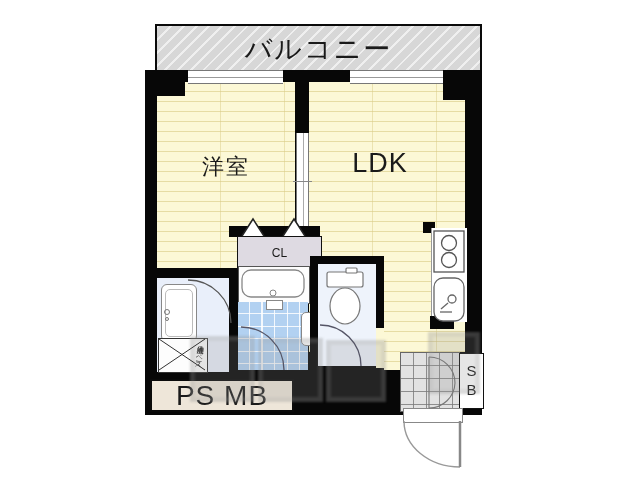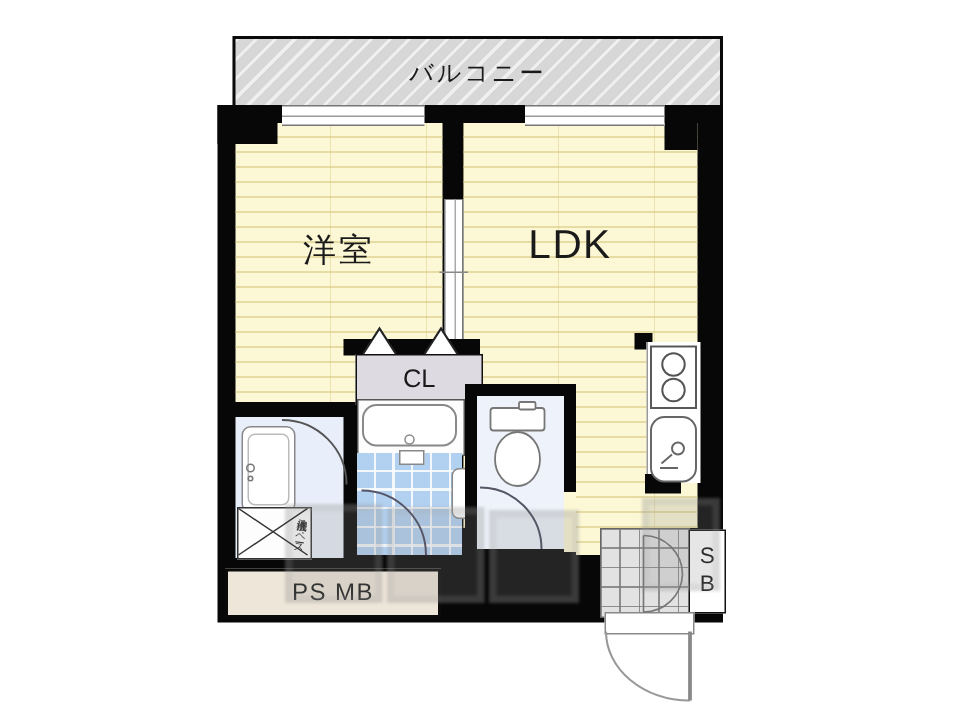--- a/index.html
+++ b/index.html
@@ -3,21 +3,21 @@
 <meta charset="utf-8">
 <style>
   html,body{margin:0;padding:0;background:#fff;}
   .plan{position:relative;width:640px;height:480px;background:#ffffff;overflow:hidden;
         font-family:"Liberation Sans","DejaVu Sans",sans-serif;color:#111;}
   .abs{position:absolute;}
   
   .balcony{left:155px;top:24px;width:323px;height:46px;background:#d7d7d7;
     background-image:repeating-linear-gradient(135deg, rgba(255,255,255,.6) 0 2px, rgba(0,0,0,0) 2px 9px);
     border:2px solid #0a0a0a;display:flex;align-items:center;justify-content:center;}
-  .balcony-label{font-size:16px;letter-spacing:2px;color:#1a1a1a;}
+  .balcony-label{font-size:27px;letter-spacing:2px;color:#1a1a1a;}
   
   .walls{left:145px;top:70px;width:337px;height:345px;background:#070707;}
   
   .tatami{background-color:#fcf8d6;
     background-image:
       repeating-linear-gradient(to bottom, rgba(216,201,130,0) 0 9px, rgba(216,201,130,.6) 9px 10px),
       repeating-linear-gradient(to right, rgba(216,201,130,0) 0 63px, rgba(216,201,130,.45) 63px 64px);}
   .yoshitsu{left:157px;top:82px;width:138px;height:186px;}
   .ldk-a{left:309px;top:82px;width:156px;height:270px;}
   .ldk-b{left:377px;top:352px;width:28px;height:18px;}
@@ -29,21 +29,21 @@
   .win1{left:188px;top:70px;width:95px;height:12px;}
   .win2{left:350px;top:70px;width:93px;height:12px;}
   .slide-door{left:296px;top:133px;width:11px;height:95px;background:#fff;
     border-left:1.5px solid #777;border-right:1.5px solid #777;}
   .slide-door .mid{position:absolute;top:0;bottom:0;left:50%;width:1px;background:#aaa;}
   .slide-door .tick{position:absolute;left:-4px;right:-4px;top:48px;height:1px;background:#888;}
   
   .cl-black{left:229px;top:226px;width:91px;height:11px;background:#070707;}
   .closet{left:237px;top:236px;width:83px;height:32px;background:#dedae2;border:1.5px solid #111;
     display:flex;align-items:center;justify-content:center;}
-  .closet-label{font-size:17px;color:#1a1a1a;}
+  .closet-label{font-size:12px;color:#1a1a1a;}
   
   .washroom{left:157px;top:278px;width:72px;height:94px;background:#e9effa;}
   .washer-box{left:158px;top:338px;width:48px;height:33px;background:#fdfdfd;border:1px solid #333;}
   .washer-text{left:163px;top:339px;width:40px;height:32px;font-size:7px;line-height:8px;
     writing-mode:vertical-rl;text-orientation:upright;color:#222;letter-spacing:0;transform:rotate(8deg);}
   .basin{left:161px;top:284px;width:34px;height:56px;background:#fff;border:1.2px solid #888;border-radius:6px;}
   .basin .inner{position:absolute;left:3px;top:4px;right:3px;bottom:4px;border:1px solid #bbb;border-radius:5px;}
   
   .bath-tub-zone{left:238px;top:266px;width:70px;height:36px;background:#fdfdfd;border:1px solid #555;}
   .bath-tile{left:238px;top:302px;width:70px;height:68px;background:#b2d1f1;
@@ -63,21 +63,21 @@
   
   .entry-tile{left:400px;top:352px;width:58px;height:58px;background:#e2e2e2;border:1.5px solid #666;
     background-image:
       repeating-linear-gradient(to bottom, rgba(130,130,130,0) 0 12px, rgba(120,120,120,.8) 12px 13px),
       repeating-linear-gradient(to right, rgba(130,130,130,0) 0 12px, rgba(120,120,120,.8) 12px 13px);}
   .sb-box{left:459px;top:353px;width:23px;height:54px;background:#fff;border:1.5px solid #111;
     display:flex;align-items:center;justify-content:center;}
   .sb-label{writing-mode:vertical-rl;text-orientation:upright;font-size:15px;letter-spacing:2px;color:#111;}
   .psmb{left:150px;top:379px;width:140px;height:29px;background:#eee6d9;border:2px solid #0a0a0a;
     display:flex;align-items:center;justify-content:center;}
-  .psmb-label{font-size:16px;letter-spacing:1px;color:#1a1a1a;}
+  .psmb-label{font-size:28px;letter-spacing:1px;color:#1a1a1a;}
   .threshold{left:403px;top:408px;width:58px;height:13px;background:#fff;border:1px solid #888;}
   
   .room-label{position:absolute;color:#1a1a1a;}
   .lbl-yoshitsu{left:157px;top:152px;width:138px;text-align:center;font-size:22px;letter-spacing:2px;}
   .lbl-ldk{left:315px;top:148px;width:130px;text-align:center;font-size:27px;letter-spacing:1px;}
   
   .wm{background:rgba(140,140,140,.22);border:5px solid rgba(160,160,160,.18);filter:blur(1px);}
   svg.overlay{position:absolute;left:0;top:0;pointer-events:none;}
 </style>
 </head>

